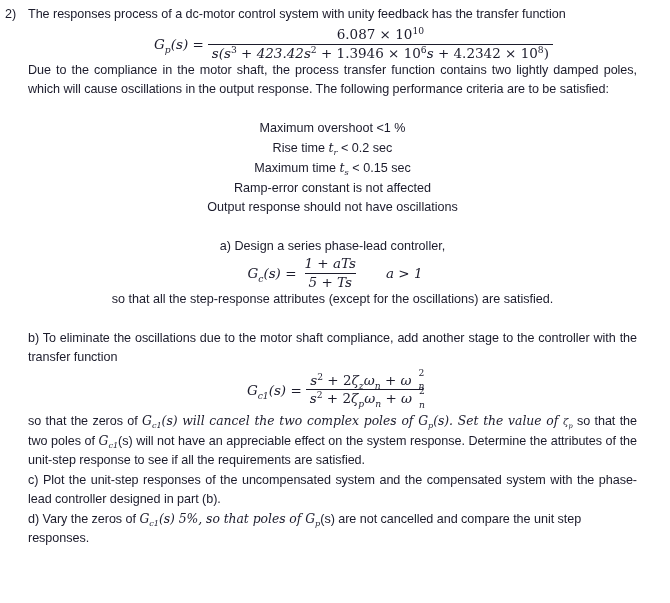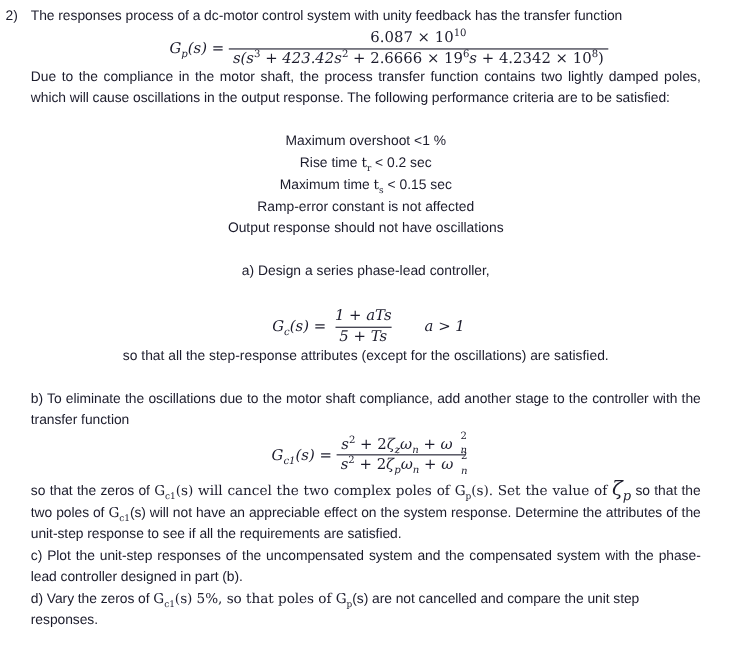--- a/index.html
+++ b/index.html
@@ -67,21 +67,20 @@
   .gap-lg { height: 19px; }
 
   
   .math-row {
     display: flex;
     align-items: center;
     justify-content: center;
     font-family: "DejaVu Serif", serif;
     font-size: 13.5px;
     color: #1b1b2b;
-    margin-top: 24px;
   }
   .math-row.eq1 { margin-top: 3px; padding-left: 37px; }
 
   .lhs {
     font-style: italic;
     white-space: nowrap;
     padding-right: 4px;
     font-size: 13.5px;
   }
 
@@ -141,31 +140,32 @@
     left: 100%;
     bottom: -0.35em;
     font-size: 0.68em;
     font-style: italic;
   }
   .omn-pad { padding-right: 0.52em; }
 
   
   .im {
     font-family: "DejaVu Serif", serif;
+    font-style: italic;
     font-size: 12.4px;
   }
   .im sub {
     font-size: 0.66em;
     vertical-align: sub;
     line-height: 0;
   }
   .zeta-p {
     font-family: "DejaVu Serif", serif;
     font-style: italic;
-    font-size: 18px;
+    font-size: 10px;
   }
   .zeta-p sub {
     font-size: 0.66em;
     vertical-align: sub;
     line-height: 0;
   }
 </style>
 </head>
 <body>
 
@@ -173,21 +173,21 @@
 
   <div class="q-block">
     <span class="q-marker">2)</span>
     <p class="para">The responses process of a dc-motor control system with unity feedback has the transfer function</p>
   </div>
 
   <div class="math-row eq1">
     <span class="lhs"><i class="v">G</i><sub class="sb">p</sub><span>(s) =</span></span>
     <span class="frac">
       <span class="num"><span>6.087 × 10</span><sup class="ex">10</sup></span>
-      <span class="den"><i class="v">s(s</i><sup class="ex">3</sup><i class="v"> + 423.42s</i><sup class="ex">2</sup><span> + 2.6666 × 19</span><sup class="ex">6</sup><i class="v">s</i><span> + 4.2342 × 10</span><sup class="ex">8</sup><span>)</span></span>
+      <span class="den"><i class="v">s(s</i><sup class="ex">3</sup><i class="v"> + 423.42s</i><sup class="ex">2</sup><span> + 1.3946 × 10</span><sup class="ex">6</sup><i class="v">s</i><span> + 4.2342 × 10</span><sup class="ex">8</sup><span>)</span></span>
     </span>
   </div>
 
   <div class="body-block">
     <p class="para">Due to the compliance in the motor shaft, the process transfer function contains two lightly damped poles, which will cause oscillations in the output response. The following performance criteria are to be satisfied:</p>
   </div>
 
   <div class="gap-lg"></div>
 
   <div class="body-block">

